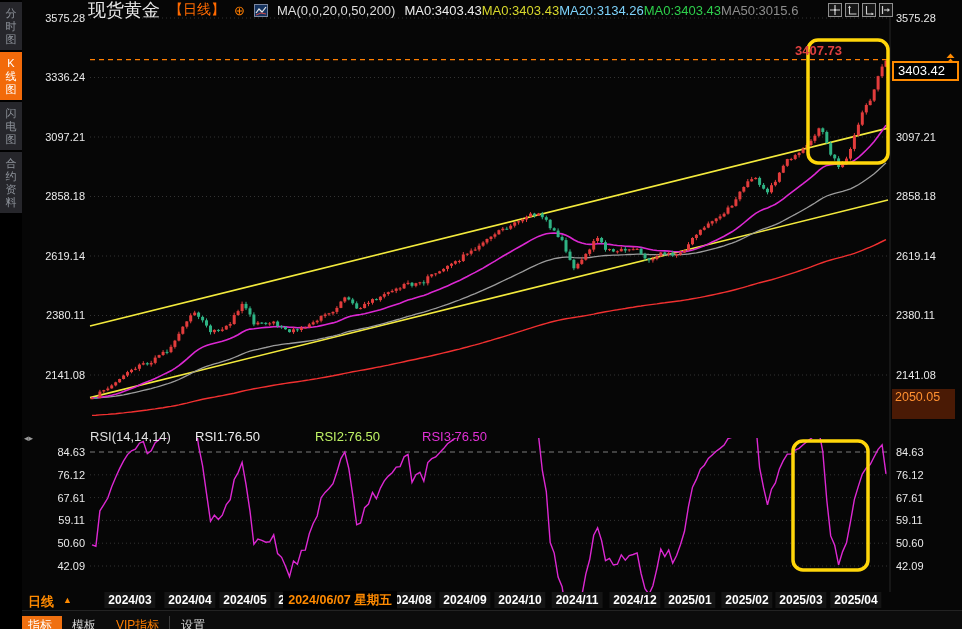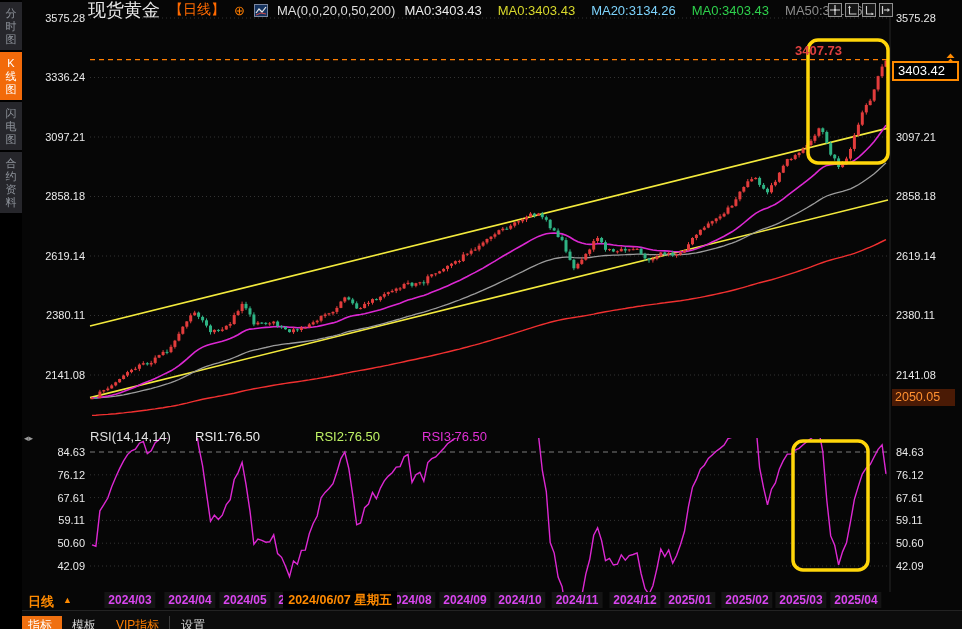--- a/index.html
+++ b/index.html
@@ -16,58 +16,58 @@
     white-space:pre-line;cursor:pointer}
   .stab.active{background:#f26a0a;color:#fff}
 
   
   #header{position:absolute;left:88px;top:2px;height:16px;display:flex;
     align-items:center;gap:9px;z-index:5;white-space:nowrap}
   .sym{color:#e8e8e8;font-size:18px;font-weight:normal}
   .period{color:#ff6a00;font-size:14px}
   .addico{color:#ff7e00;font-size:13px;line-height:13px}
   .formula{color:#dedede;font-size:13px}
-  #ma-values{display:flex;gap:16px}
+  #ma-values{display:flex;gap:0}
   .maval{font-size:13px}
 
   
   #winicons{position:absolute;left:828px;top:3px;display:flex;gap:3px;z-index:5}
   .wic{width:14px;height:14px;border:1px solid #8f8f8f;background:#161616;
     display:flex;align-items:center;justify-content:center;cursor:pointer}
 
   
   #axis-left{position:absolute;left:27px;top:0;width:58px;height:629px;z-index:3;text-align:right}
   #axis-right{position:absolute;left:896px;top:0;width:64px;height:629px;z-index:3;text-align:left}
   .ylabel{position:absolute;width:100%;height:14px;line-height:14px;
     font-size:11px;color:#eaeaea}
 
   
   #high-label{position:absolute;left:795px;top:43px;color:#e04040;font-size:13px;
     font-weight:bold;z-index:4}
   #last-badge{position:absolute;left:892px;top:61px;width:67px;height:20px;
     background:#000;border:2px solid #ff8a00;color:#fff;font-size:13px;
     line-height:16px;padding-left:4px;z-index:4}
   #up-arrows{position:absolute;left:944px;top:51px;z-index:5}
-  #low-badge{position:absolute;left:892px;top:389px;width:63px;height:17px;
+  #low-badge{position:absolute;left:892px;top:389px;width:63px;height:30px;
     background:#4a1a05;color:#ff9030;font-size:12.5px;line-height:17px;
     padding-left:3px;z-index:4}
 
   
   #rsi-header{position:absolute;left:0;top:429px;height:14px;z-index:3;white-space:nowrap}
   #rsi-title{position:absolute;left:90px;color:#e0e0e0;font-size:13px}
   #rsi-values{position:absolute;left:0;top:0}
   .rsival{position:absolute;font-size:13px}
   #pane-toggle{position:absolute;left:24px;top:433px;color:#9a9a9a;font-size:9px;z-index:3}
 
   
   #xrow{position:absolute;left:0;top:591px;width:962px;height:19px;z-index:3}
   #period-label{position:absolute;left:28px;top:2px;color:#ff8a00;font-size:13px;
     font-weight:bold;cursor:pointer}
   #period-arrow{position:absolute;left:63px;top:4px;color:#ff8a00;font-size:9px}
-  .xlabel{position:absolute;top:1px;transform:translateX(-50%);color:#d946ef;
+  .xlabel{position:absolute;top:1px;transform:translateX(-50%);color:#ffffff;
     font-size:12px;font-weight:600;background:#141414;padding:1px 4px;white-space:nowrap}
   #date-tooltip{position:absolute;left:283px;top:0;width:114px;height:18px;
     background:#000;color:#ff8a00;font-size:12.5px;font-weight:600;
     line-height:18px;text-align:center;z-index:4;white-space:nowrap}
 
   
   #footer{position:absolute;left:0;top:610px;width:962px;height:29px;
     background:#0c0c0c;border-top:1px solid #232323;display:flex;
     align-items:center;padding-left:18px;z-index:5}
   .ftab{padding:1px 10px;font-size:12px;color:#d6d6d6;cursor:pointer;white-space:nowrap}

